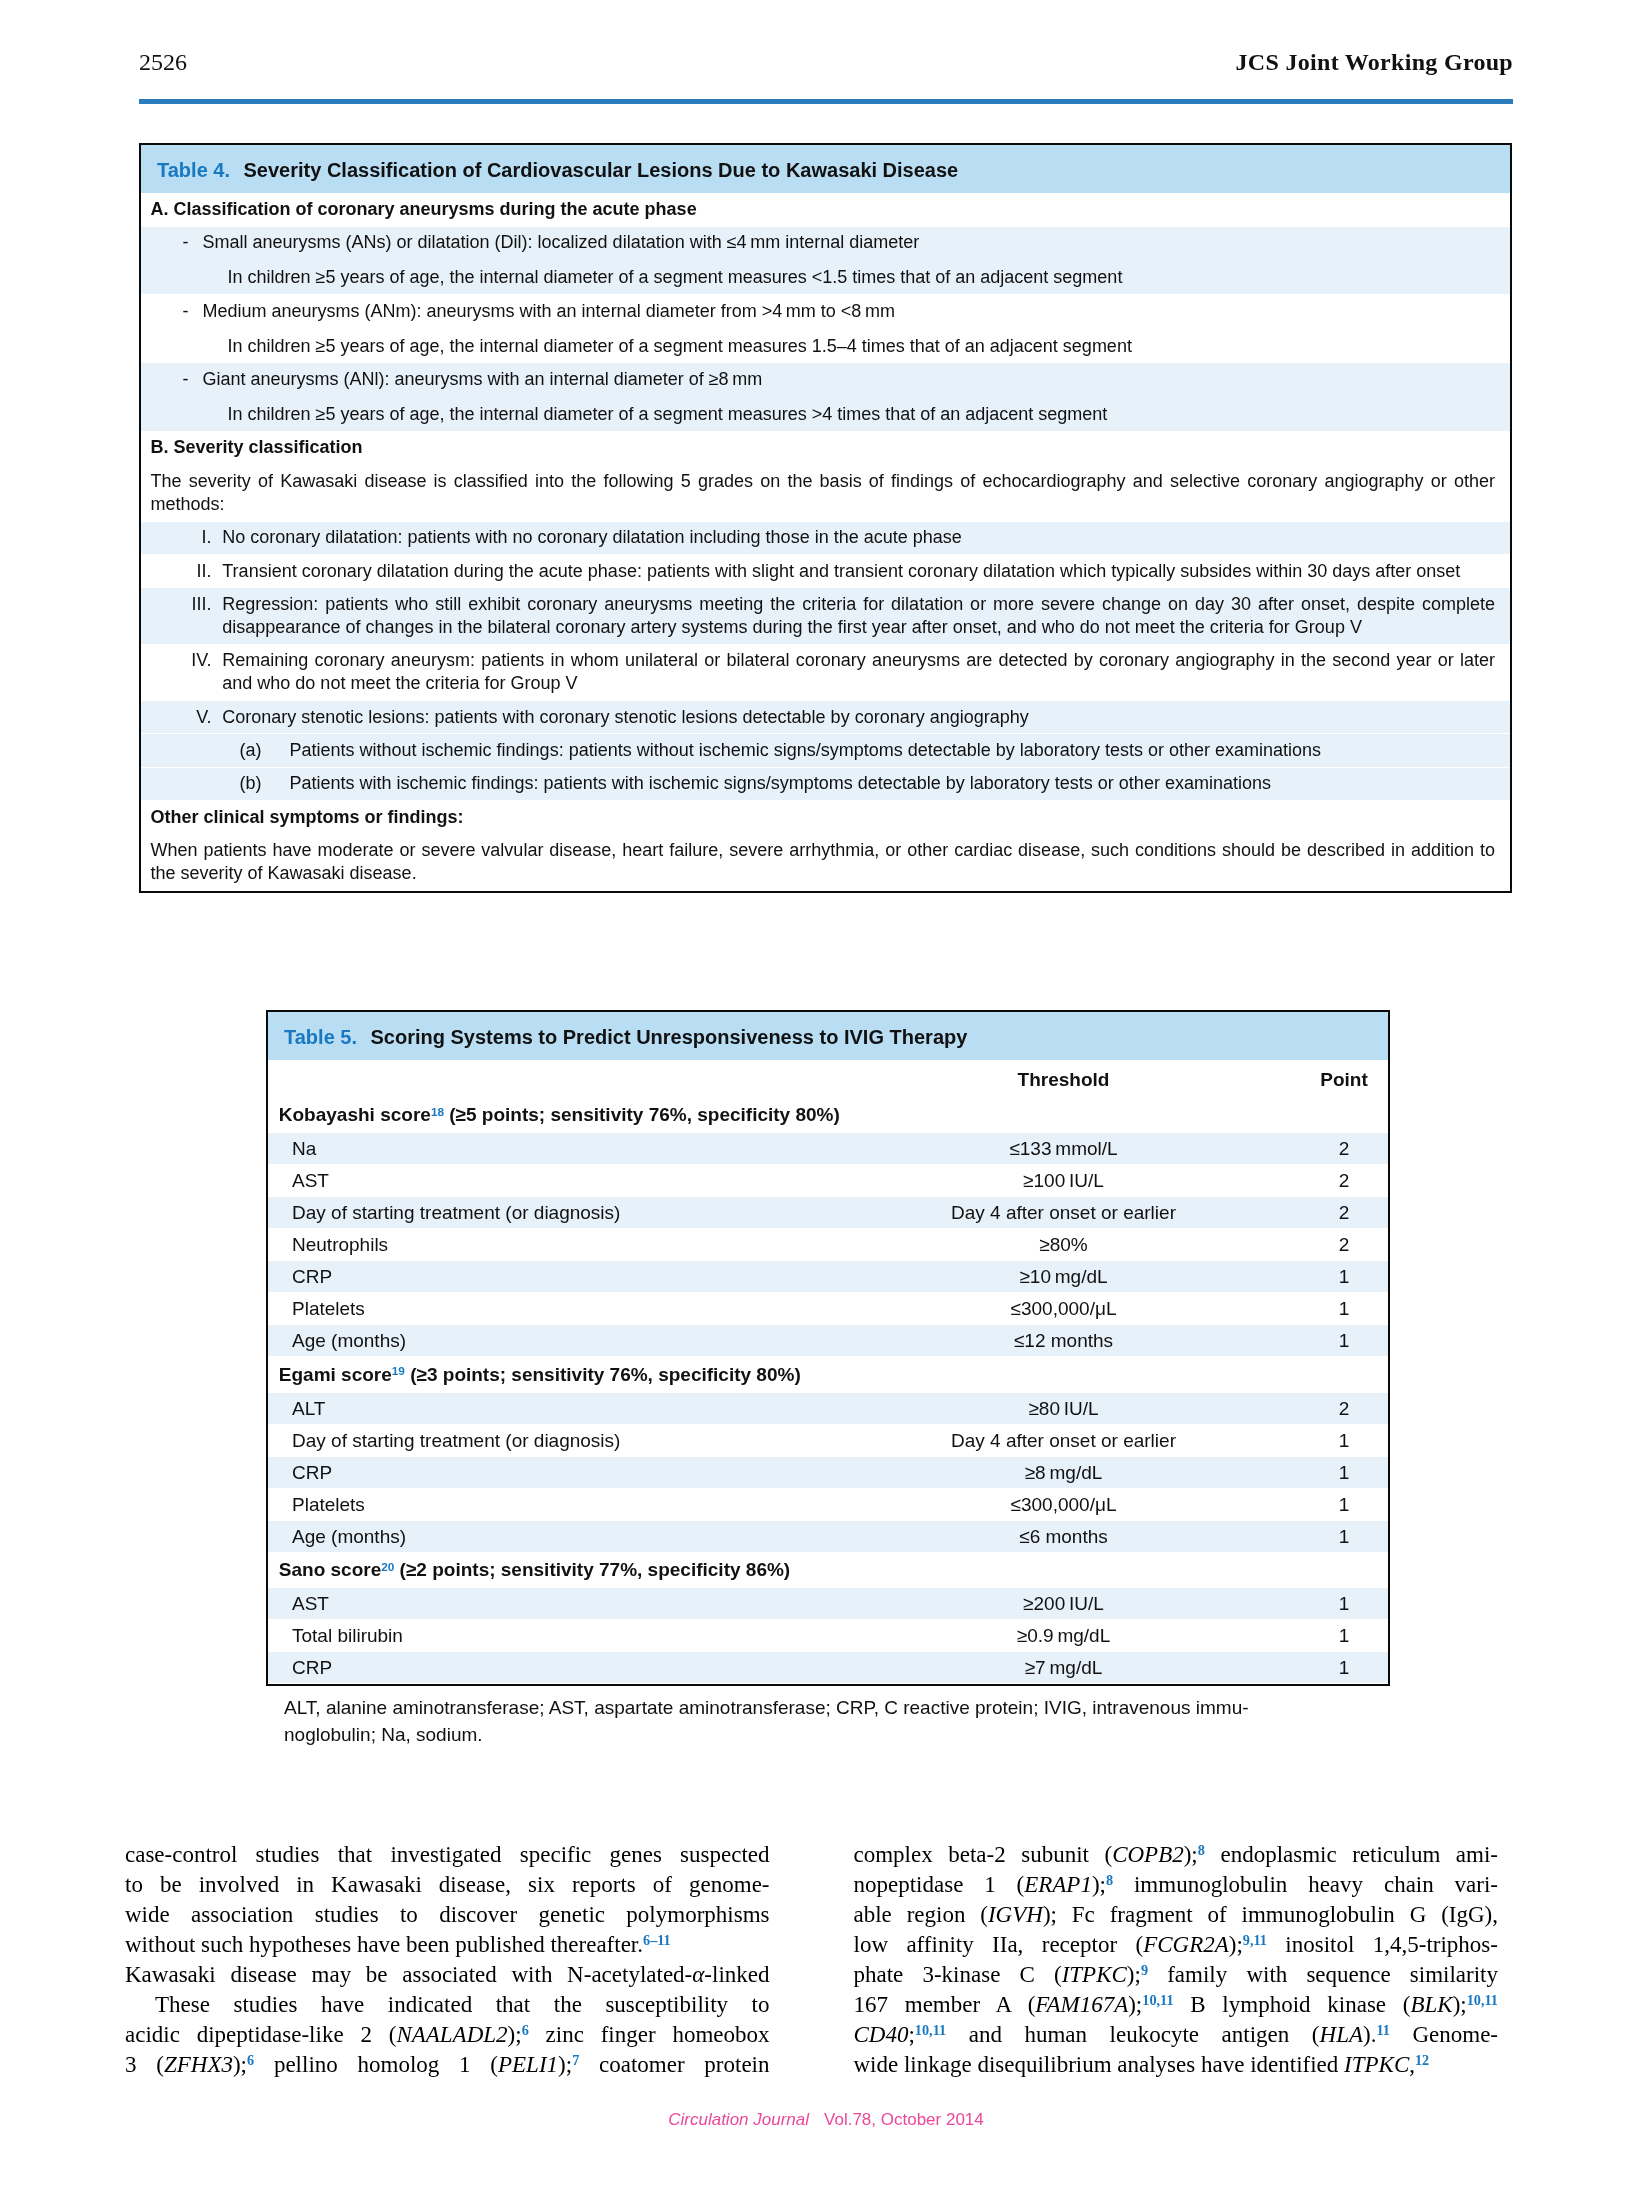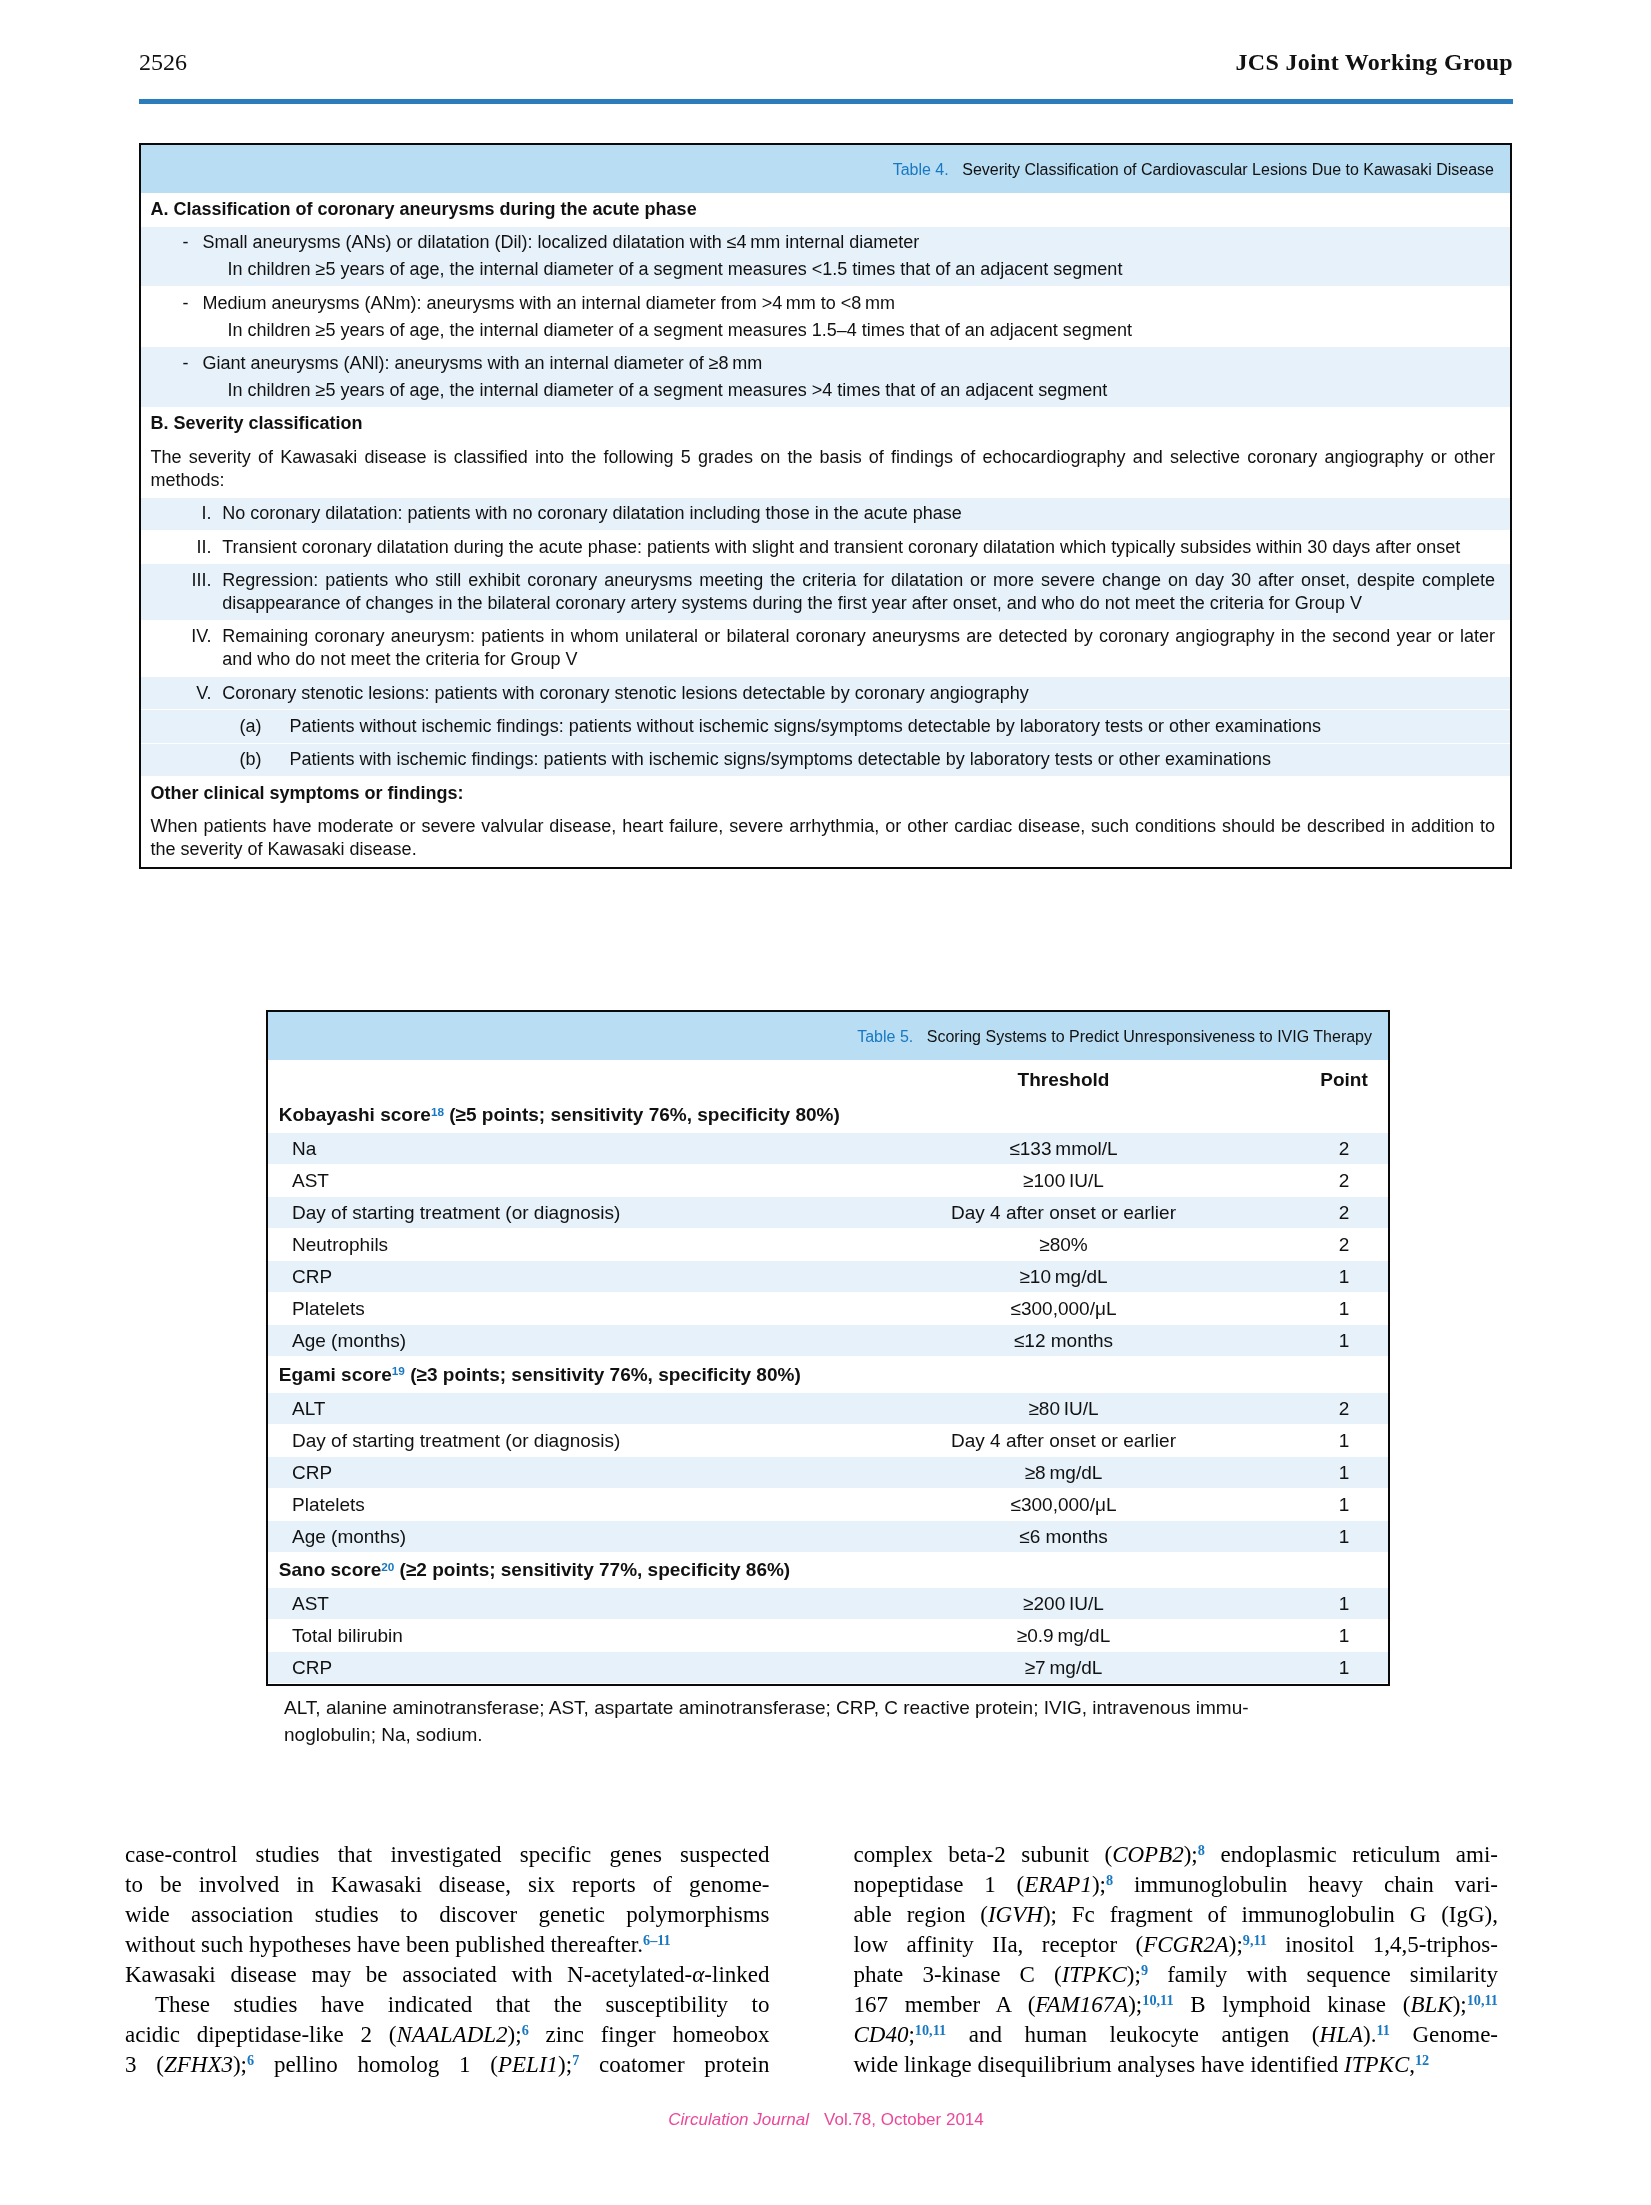--- a/index.html
+++ b/index.html
@@ -10,34 +10,34 @@
   
   .pagehead{position:absolute;left:139px;right:139px;top:49px;display:flex;
             justify-content:space-between;align-items:baseline;
             font-family:"Liberation Serif",serif;font-size:24px;}
   .runhead{font-weight:700;letter-spacing:0.3px;}
   .headrule{position:absolute;left:139px;right:139px;top:99px;height:4.7px;background:#2b7cbd;}
 
   
   .jtable{position:absolute;border:2.7px solid #0a0a0a;background:#ffffff;box-sizing:border-box;}
   .band{background:#b9ddf3;display:flex;align-items:center;padding:11.5px 16px 10.8px 16px;
-        font-size:16px;font-weight:400;line-height:26px;justify-content:flex-end;}
+        font-size:20px;font-weight:700;line-height:26px;}
   .band .tlabel{color:#1878c2;margin-right:13.5px;white-space:nowrap;}
   .sup{color:#1878c2;font-size:0.62em;position:relative;top:-0.48em;font-weight:700;}
 
   
   #table4{left:139px;top:143px;width:1373px;}
   .t4row{font-size:18px;line-height:23px;padding:4.7px 15px 4.7px 9.5px;border-bottom:1.4px solid #fff;}
   .t4row.shaded{background:#e7f1fa;}
   .t4row .line1{display:flex;}
   .t4row .txt{flex:1;text-align:justify;}
   .t-section .txt{font-weight:700;}
   .t-item .line1{padding-left:32px;}
   .t-item .mark{flex:none;width:20px;}
-  .t-item .sub{padding-left:77px;margin-top:4px;}
+  .t-item .sub{padding-left:77px;margin-top:12px;}
   .t-roman .line1{padding-left:23px;}
   .t-roman .mark{flex:none;width:38px;text-align:right;padding-right:10.8px;}
   .t-sub .line1{padding-left:89px;}
   .t-sub .mark{flex:none;width:50px;}
 
   
   #table5{left:266px;top:1010px;width:1124px;}
   .t5colhead{display:grid;grid-template-columns:1fr 473px 88px;font-weight:700;
              font-size:19px;line-height:23px;padding:8px 0 6.8px 0;}
   .t5colhead .c2{text-align:center;}

